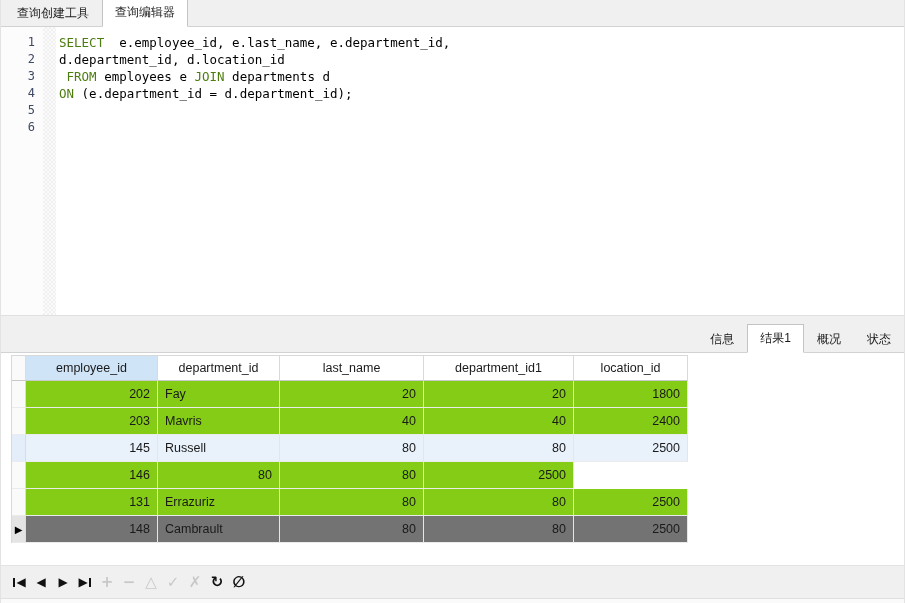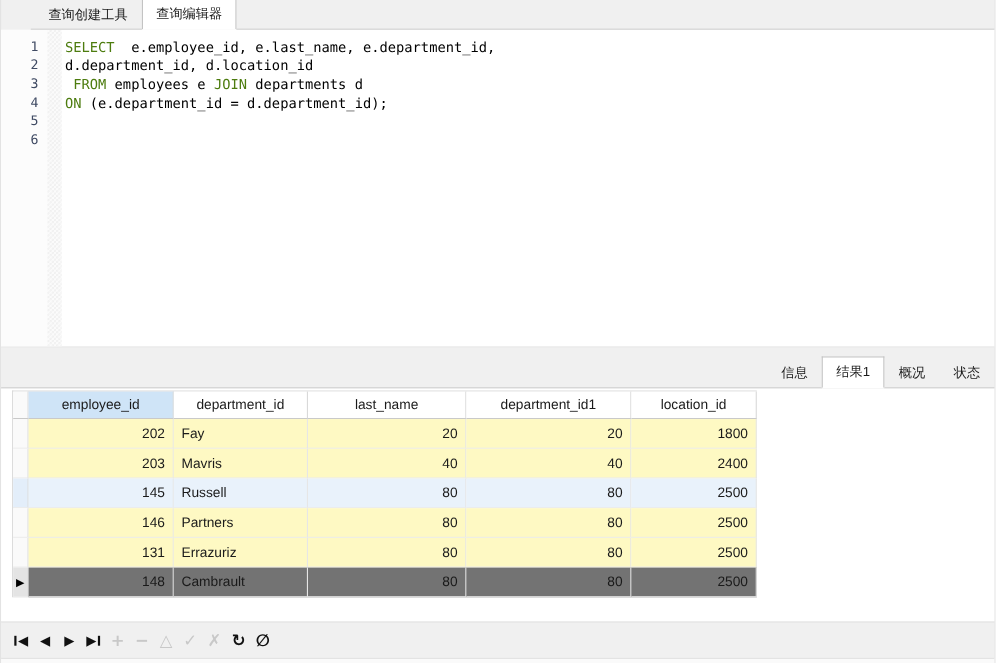--- a/index.html
+++ b/index.html
@@ -3,21 +3,21 @@
 <meta charset="utf-8">
 <style>
   html,body{margin:0;padding:0;background:#ffffff;}
   body{width:905px;height:603px;overflow:hidden;
        font-family:"Liberation Sans","DejaVu Sans",sans-serif;font-size:12px;color:#1a1a1a;}
   .window{width:905px;height:603px;background:#f0f0f0;display:flex;flex-direction:column;
           border-left:1px solid #e3e3e3;border-right:1px solid #e3e3e3;box-sizing:border-box;}
 
   
   .tabbar{background:#f0f0f0;display:flex;align-items:flex-end;padding-left:3px;position:relative;}
-  .top-tabbar{height:26px;border-bottom:1px solid #d2d2d2;margin-left:27px;}
+  .top-tabbar{height:26px;border-bottom:1px solid #d2d2d2;}
   .tab{padding:4px 12px 5px 12px;font-size:12px;color:#1a1a1a;cursor:default;
        border:1px solid transparent;border-bottom:none;margin-bottom:-1px;background:transparent;}
   .tab.active{background:#ffffff;border-color:#c3c3c3;position:relative;z-index:2;
               padding-top:5px;border-bottom:1px solid #ffffff;}
 
   
   .editor{height:288px;background:#ffffff;display:flex;overflow:hidden;
           border-bottom:1px solid #e0e0e0;}
   .gutter{width:42px;background:#fcfcfc;padding-top:7px;box-sizing:border-box;text-align:right;}
   .gutter .ln{display:block;height:17px;line-height:17px;padding-right:8px;
@@ -34,21 +34,21 @@
 
   
   .result-tabbar{height:37px;padding-top:6px;box-sizing:border-box;border-bottom:1px solid #d2d2d2;justify-content:flex-end;}
 
   
   .grid-area{height:212px;background:#ffffff;padding:2px 0 0 10px;box-sizing:border-box;overflow:hidden;}
   .grid{display:inline-block;border-left:1px solid #d9d9d9;border-top:1px solid #d9d9d9;}
   .g-row{display:grid;grid-template-columns:14px 132px 122px 144px 150px 114px;}
   .g-cell{box-sizing:border-box;border-right:1px solid #e6e6e6;border-bottom:1px solid #ebebeb;
           height:27px;line-height:26px;padding:0 7px;overflow:hidden;white-space:nowrap;
-          font-size:12.5px;background:#fef9c3;}
+          font-size:12.5px;background:#84cc16;}
   .g-head .g-cell{height:25px;line-height:24px;border-right:1px solid #d9d9d9;
                   border-bottom:1px solid #c9c9c9;background:#ffffff;font-size:12.5px;text-align:center;}
   .g-head .g-cell.sel{background:#cfe4f7;}
   .g-cell.num{text-align:right;}
   .g-cell.rowsel{padding:0;text-align:center;background:#fafafa;border-right:1px solid #dcdcdc;}
   .g-row.hl-blue .g-cell{background:#e9f2fb;}
   .g-row.hl-gray .g-cell{background:#737373;}
   .g-row .g-cell.rowsel{background:#fafafa;}
   .g-row.hl-blue .g-cell.rowsel{background:#e3eefa;}
   .g-row.hl-gray .g-cell.rowsel{background:#e4e4e4;}
@@ -127,21 +127,20 @@
         </div><div class="g-row hl-blue">
           <div class="g-cell rowsel"></div>
           <div class="g-cell num">145</div>
           <div class="g-cell">Russell</div>
           <div class="g-cell num">80</div>
           <div class="g-cell num">80</div>
           <div class="g-cell num">2500</div>
         </div><div class="g-row">
           <div class="g-cell rowsel"></div>
           <div class="g-cell num">146</div>
-          <div class="g-cell">Partners</div>
           <div class="g-cell num">80</div>
           <div class="g-cell num">80</div>
           <div class="g-cell num">2500</div>
         </div><div class="g-row">
           <div class="g-cell rowsel"></div>
           <div class="g-cell num">131</div>
           <div class="g-cell">Errazuriz</div>
           <div class="g-cell num">80</div>
           <div class="g-cell num">80</div>
           <div class="g-cell num">2500</div>

